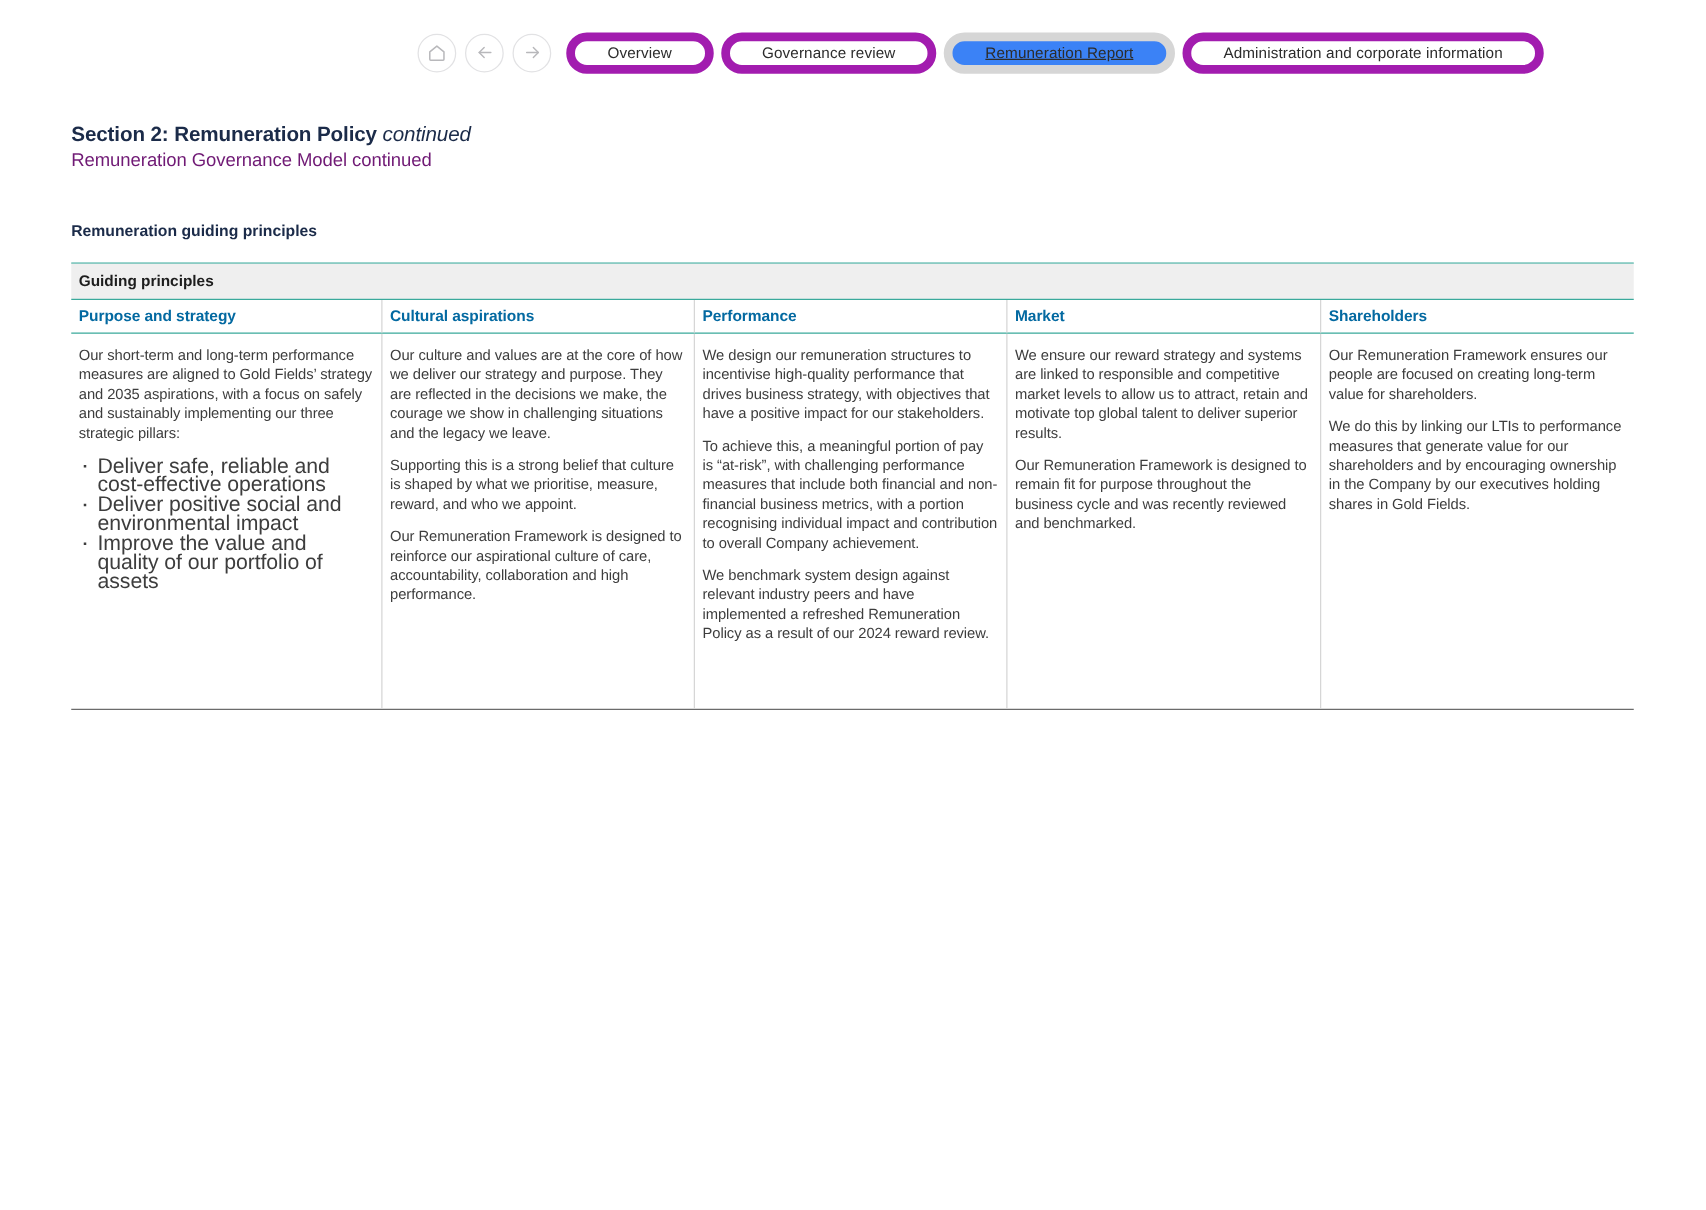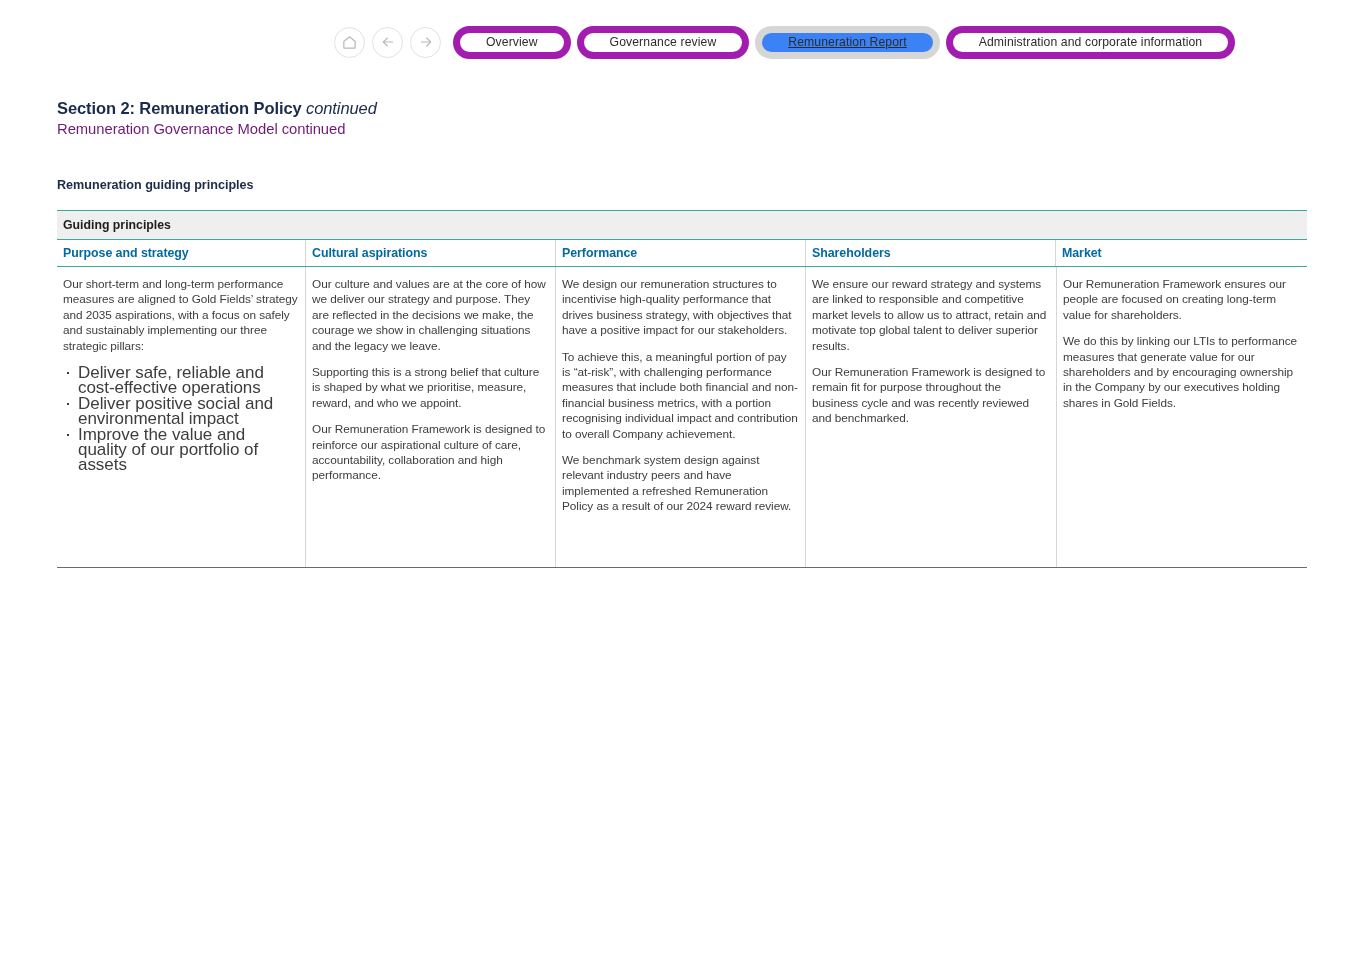--- a/index.html
+++ b/index.html
@@ -241,25 +241,25 @@
     <div class="head-row">
       <div class="col c1">
         <span class="col-head">Purpose and strategy</span>
       </div>
       <div class="col c2">
         <span class="col-head">Cultural aspirations</span>
       </div>
       <div class="col c3">
         <span class="col-head">Performance</span>
       </div>
+      <div class="col c5">
+        <span class="col-head">Market</span>
+      </div>
       <div class="col c4">
         <span class="col-head">Shareholders</span>
-      </div>
-      <div class="col c5">
-        <span class="col-head">Market</span>
       </div>
     </div>
 
     <div class="rule-teal"></div>
 
     <div class="body-row">
 
       <div class="col c1">
         <p class="para">Our short-term and long-term performance measures are aligned to Gold Fields’ strategy and 2035 aspirations, with a focus on safely and sustainably implementing our three strategic pillars:</p>
         <ul class="bul">

